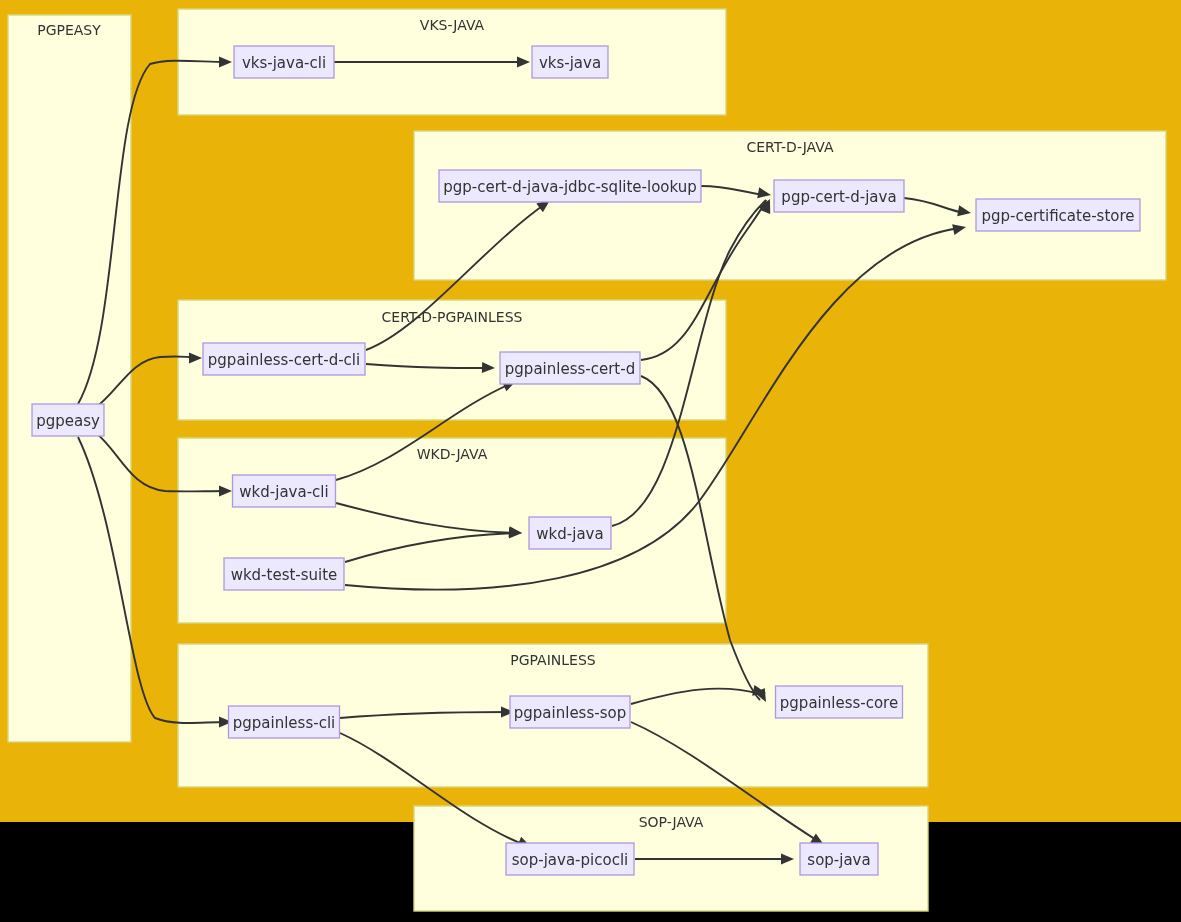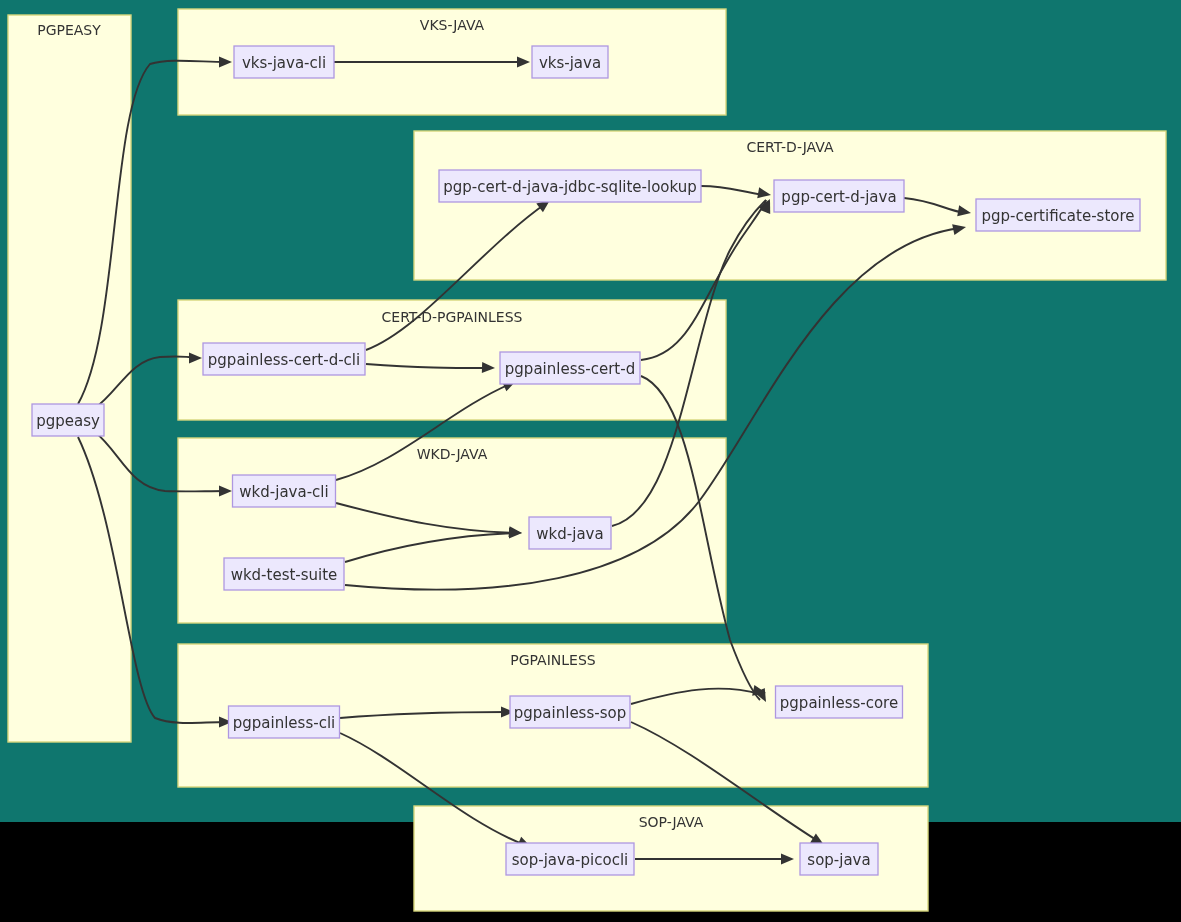--- a/index.html
+++ b/index.html
@@ -1,18 +1,18 @@
 <!DOCTYPE html>
 <html><head>
 <meta charset="utf-8">
 <style>
   html,body{margin:0;padding:0;background:#000;}
   body{width:1181px;height:922px;overflow:hidden;
        font-family:"DejaVu Sans","Liberation Sans",sans-serif;}
-  #diagram{position:relative;width:1181px;height:822px;background:#0f766e;}
+  #diagram{position:relative;width:1181px;height:822px;background:#eab308;}
   svg.layer{position:absolute;left:0;top:0;width:1181px;height:922px;}
   .cluster-rect{fill:#ffffde;stroke:#d6d67c;stroke-width:1.4;}
   .cluster-label{font-size:14px;fill:#333333;text-anchor:middle;
                  dominant-baseline:middle;font-family:"DejaVu Sans","Liberation Sans",sans-serif;}
   .node-rect{fill:#ece8fd;stroke:#ae97e0;stroke-width:1.3;}
   .node-label{font-size:15px;fill:#333333;text-anchor:middle;
               dominant-baseline:middle;font-family:"DejaVu Sans","Liberation Sans",sans-serif;}
   .edge-path{fill:none;stroke:#333333;stroke-width:1.9;}
   .arrow-head{fill:#333333;stroke:none;}
 </style>

